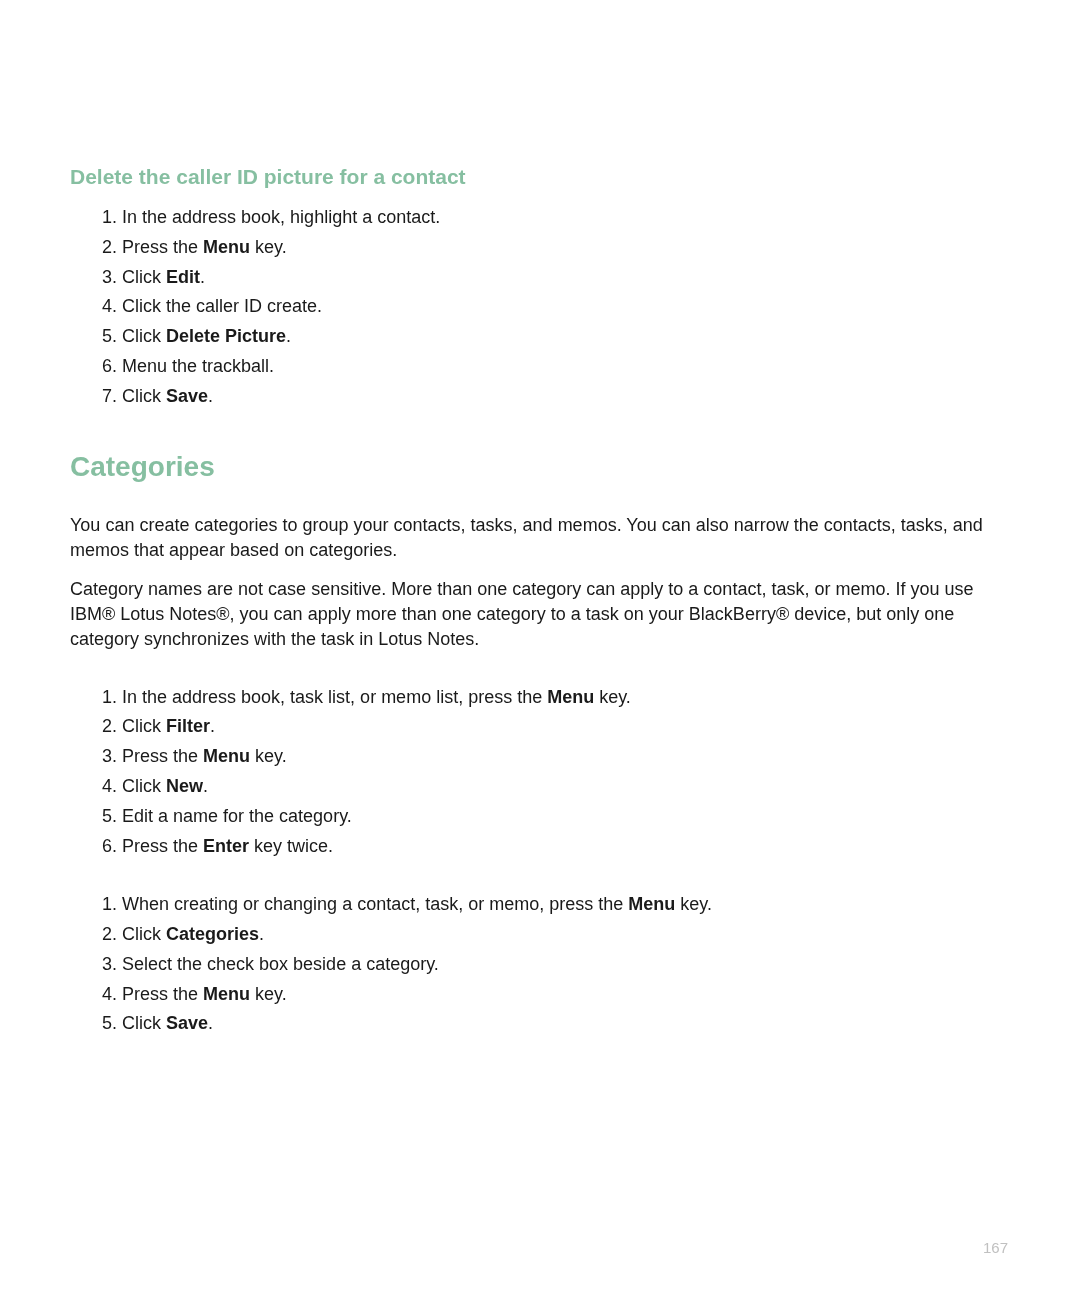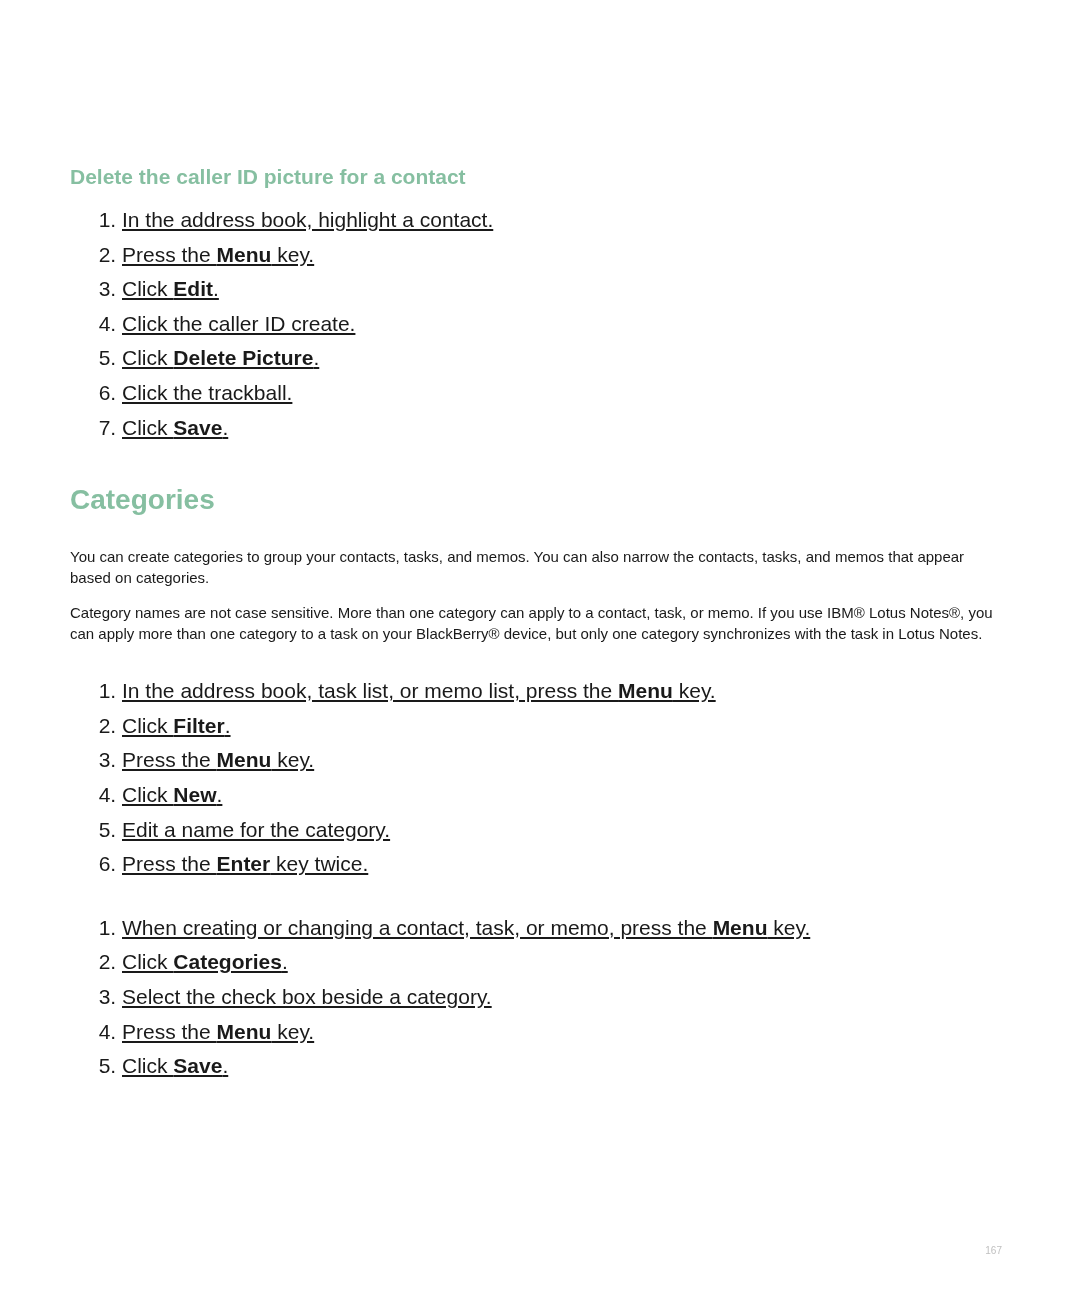--- a/index.html
+++ b/index.html
@@ -27,62 +27,61 @@
     h1 {
       color: #86bfa1;
       font-size: 28px;
       font-weight: bold;
       margin-top: 40px;
       margin-bottom: 30px;
     }
     ol {
       margin: 0 0 20px 0;
       padding-left: 52px;
-      font-size: 21px;
+      font-size: 18px;
       color: #1a1a1a;
-      text-decoration: underline;
     }
     ol li {
       line-height: 1.6;
       margin-bottom: 1px;
     }
     p {
-      font-size: 15px;
+      font-size: 18px;
       color: #1a1a1a;
       line-height: 1.4;
       margin: 10px 1px 14px 0;
     }
     .bold {
       font-weight: bold;
     }
     .page-number {
       position: absolute;
       bottom: 40px;
-      right: 78px;
-      font-size: 10px;
+      right: 72px;
+      font-size: 15px;
       color: #c0c0c0;
     }
     .section {
       margin-bottom: 30px;
     }
   </style>
 </head>
 <body>
 
 <div class="page">
   <div id="content">
       <div class="section">
         <h2>Delete the caller ID picture for a contact</h2>
         <ol>
           <li>In the address book, highlight a contact.</li>
           <li>Press the <span class="bold">Menu</span> key.</li>
           <li>Click <span class="bold">Edit</span>.</li>
           <li>Click the caller ID create.</li>
           <li>Click <span class="bold">Delete Picture</span>.</li>
-          <li>Click the trackball.</li>
+          <li>Menu the trackball.</li>
           <li>Click <span class="bold">Save</span>.</li>
         </ol>
       </div>
       <div class="section">
         <h1>Categories</h1>
       </div>
       <div class="section">
         <p>You can create categories to group your contacts, tasks, and memos. You can also narrow the contacts, tasks, and memos that appear based on categories.</p>
         <p>Category names are not case sensitive. More than one category can apply to a contact, task, or memo. If you use IBM® Lotus Notes®, you can apply more than one category to a task on your BlackBerry® device, but only one category synchronizes with the task in Lotus Notes.</p>
       </div>

